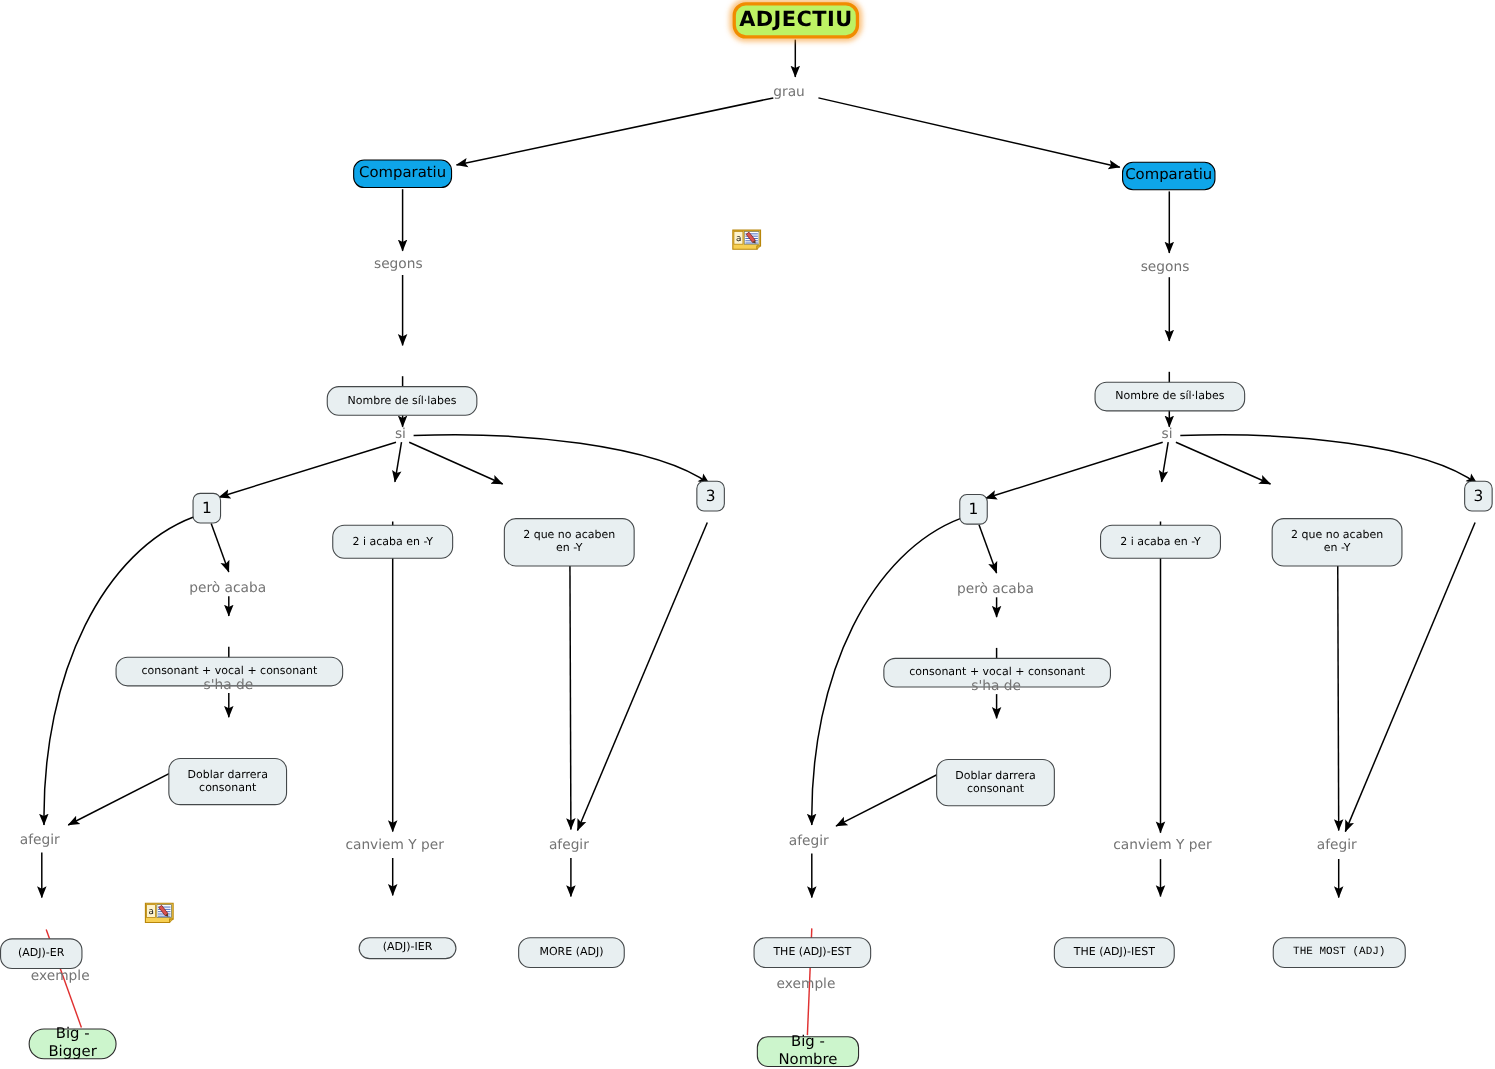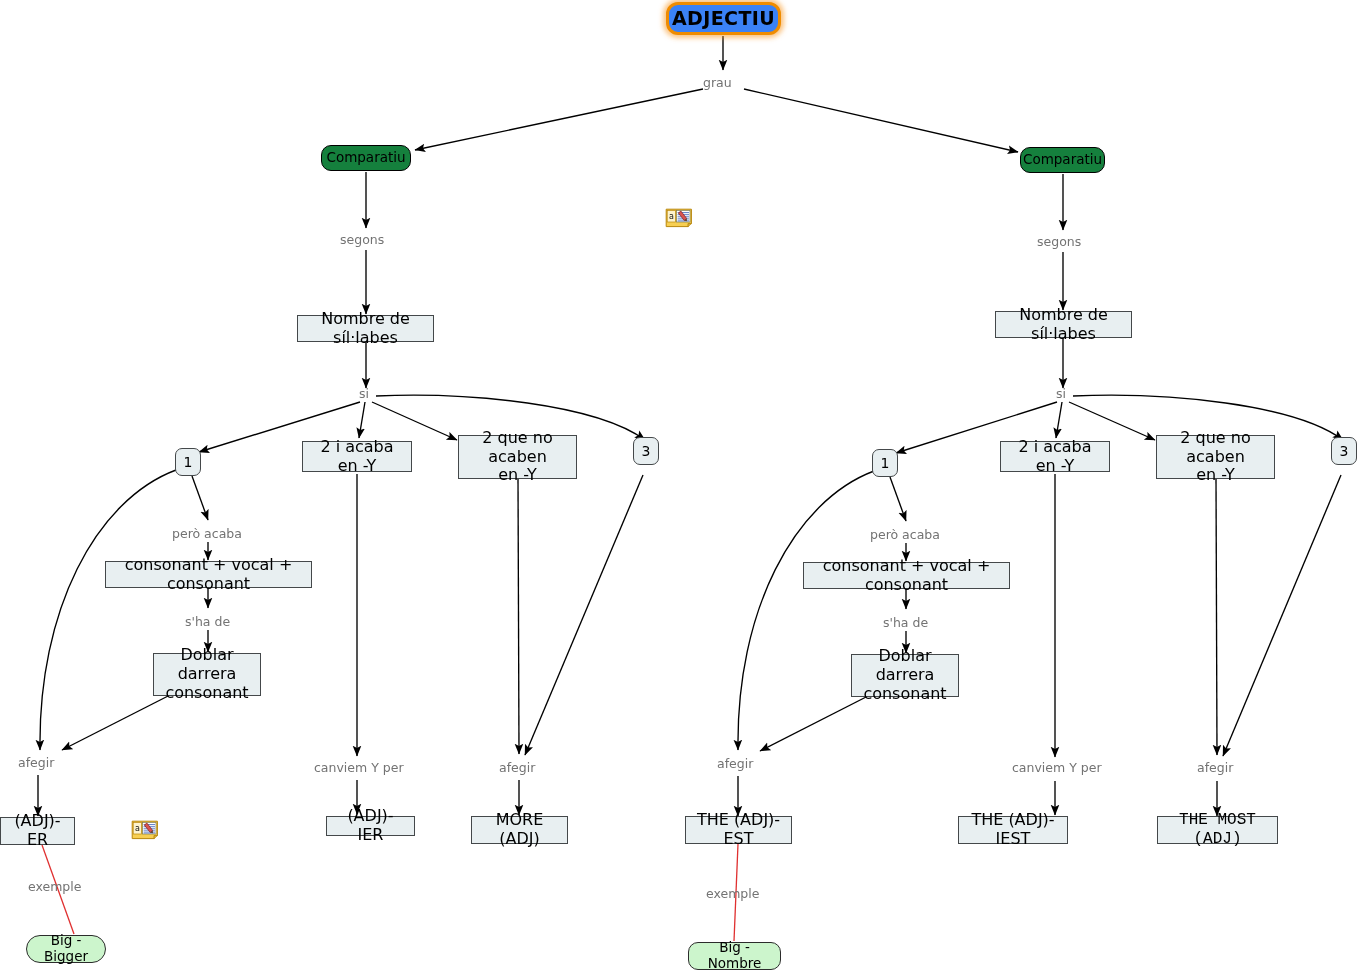--- a/index.html
+++ b/index.html
@@ -19,44 +19,45 @@
     display:flex;align-items:center;justify-content:center;
     text-align:center;
     white-space:pre-line;
     line-height:1.18;
     color:#000;
   }
   
   .concept{
     background:#e8eff1;
     border:1px solid #44484a;
-    border-radius:0;
-    font-size:16px;
+    border-radius:11px;
+    font-size:10px;
     padding:3px 9px;
+    margin-top:36px;
   }
   
   .numnode{
     background:#e8eff1;
     border:1px solid #44484a;
     border-radius:7px;
     font-size:14px;
     width:26px;height:28px;
     padding:0;
   }
   
   .yellow{
-    background:#15803d;
+    background:#0ea5e9;
     border:1.6px solid #000000;
     border-radius:10px;
     font-size:13.5px;
     padding:4px 10px;
   }
   
   .root{
-    background:#3b82f6;
+    background:#bef264;
     border:3px solid #f08c00;
     border-radius:12px;
     font-size:19px;
     font-weight:bold;
     letter-spacing:.4px;
     padding:4px 13px;
     box-shadow:0 0 5px 3px rgba(247,148,29,.55);
   }
   
   .green{

